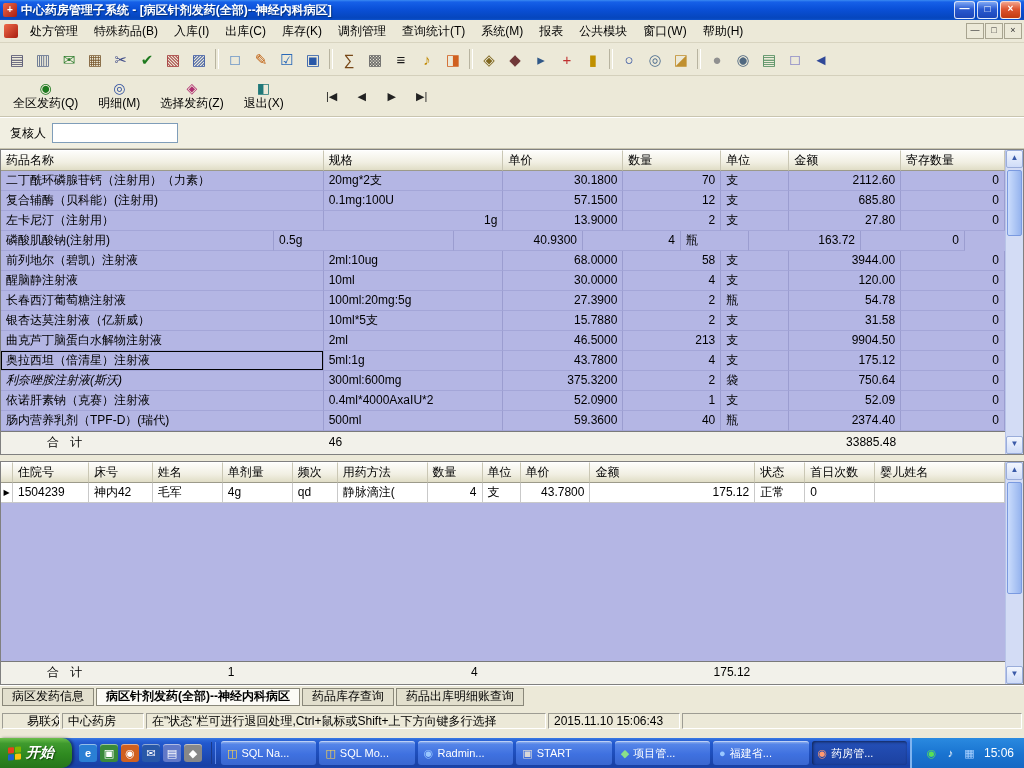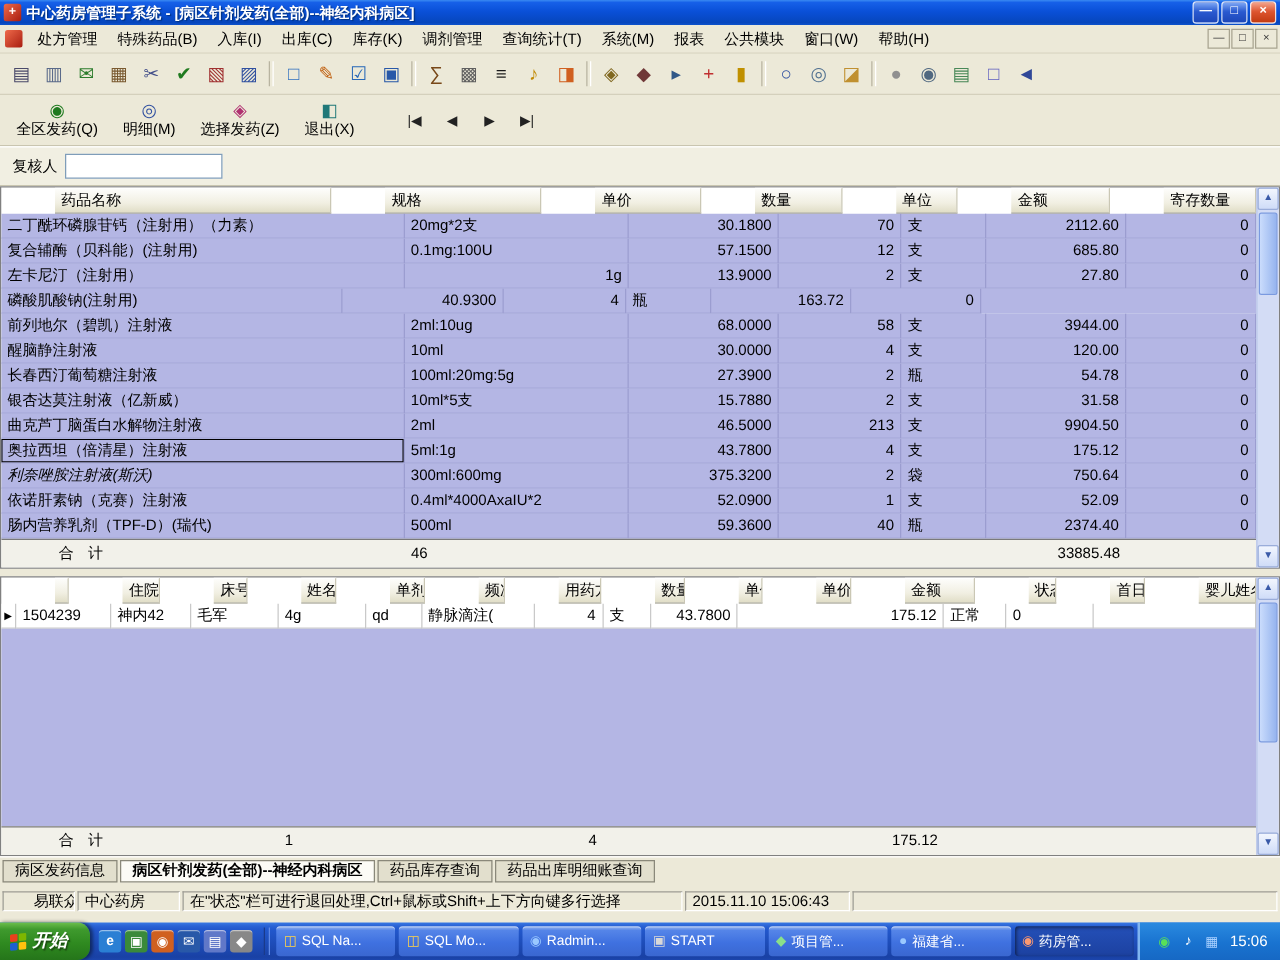--- a/index.html
+++ b/index.html
@@ -48,21 +48,21 @@
     font-family:"Liberation Sans","DejaVu Sans",sans-serif;}
 
   
   .grid{display:flex;border:1px solid #808080;background:#fff;}
   .grid1{flex:0 0 302px;}
   .grid2{flex:1;margin-top:6px;}
   .grid-main{flex:1;display:flex;flex-direction:column;overflow:hidden;}
   .gh{display:flex;flex:0 0 20px;}
   .gh-cell{box-sizing:border-box;padding:0 5px;line-height:19px;white-space:nowrap;overflow:hidden;
     background:linear-gradient(180deg,#fdfdfb,#f1efe2 60%,#e0ddc6);
-    border-right:1px solid #cac7b4;border-bottom:1px solid #9c9a8a;border-top:1px solid #fff;margin-left:43px;}
+    border-right:1px solid #cac7b4;border-bottom:1px solid #9c9a8a;border-top:1px solid #fff;}
   .gbody{display:flex;flex-direction:column;}
   .gr{display:flex;flex:0 0 20px;background:#b4b6e4;}
   .gr2{background:#ffffff;}
   .gc{box-sizing:border-box;padding:0 5px;line-height:19px;white-space:nowrap;overflow:hidden;
     border-right:1px solid #9b9dd0;border-bottom:1px solid #a4a6d8;}
   .gr2 .gc{border-right:1px solid #c9c9c9;border-bottom:1px solid #c9c9c9;}
   .ar{text-align:right;}
   .focus{box-shadow:inset 0 0 0 1px #000;}
   .indicator{font-size:8px;text-align:center;padding:0 1px;color:#000;}
   .gfill{flex:1;background:#b4b6e4;}
@@ -315,20 +315,21 @@
             <div class="gc" style="width: 323px;">左卡尼汀（注射用）</div>
             <div class="gc" style="width: 180px; text-align: right;">1g</div>
             <div class="gc ar" style="width: 120px;">13.9000</div>
             <div class="gc ar" style="width: 98px;">2</div>
             <div class="gc" style="width: 68px;">支</div>
             <div class="gc ar" style="width: 112px;">27.80</div>
             <div class="gc ar" style="width: 104px;">0</div>
           </div>
           <div class="gr">
             <div class="gc" style="width: 273px;">磷酸肌酸钠(注射用)</div>
+            <div class="gc" style="width: 180px;">0.5g</div>
             <div class="gc ar" style="width: 129px; padding-left: 20px;">40.9300</div>
             <div class="gc ar" style="width: 98px;">4</div>
             <div class="gc" style="width: 68px;">瓶</div>
             <div class="gc ar" style="width: 112px;">163.72</div>
             <div class="gc ar" style="width: 104px;">0</div>
           </div>
           <div class="gr">
             <div class="gc" style="width: 323px;">前列地尔（碧凯）注射液</div>
             <div class="gc" style="width: 180px;">2ml:10ug</div>
             <div class="gc ar" style="width: 120px;">68.0000</div>

